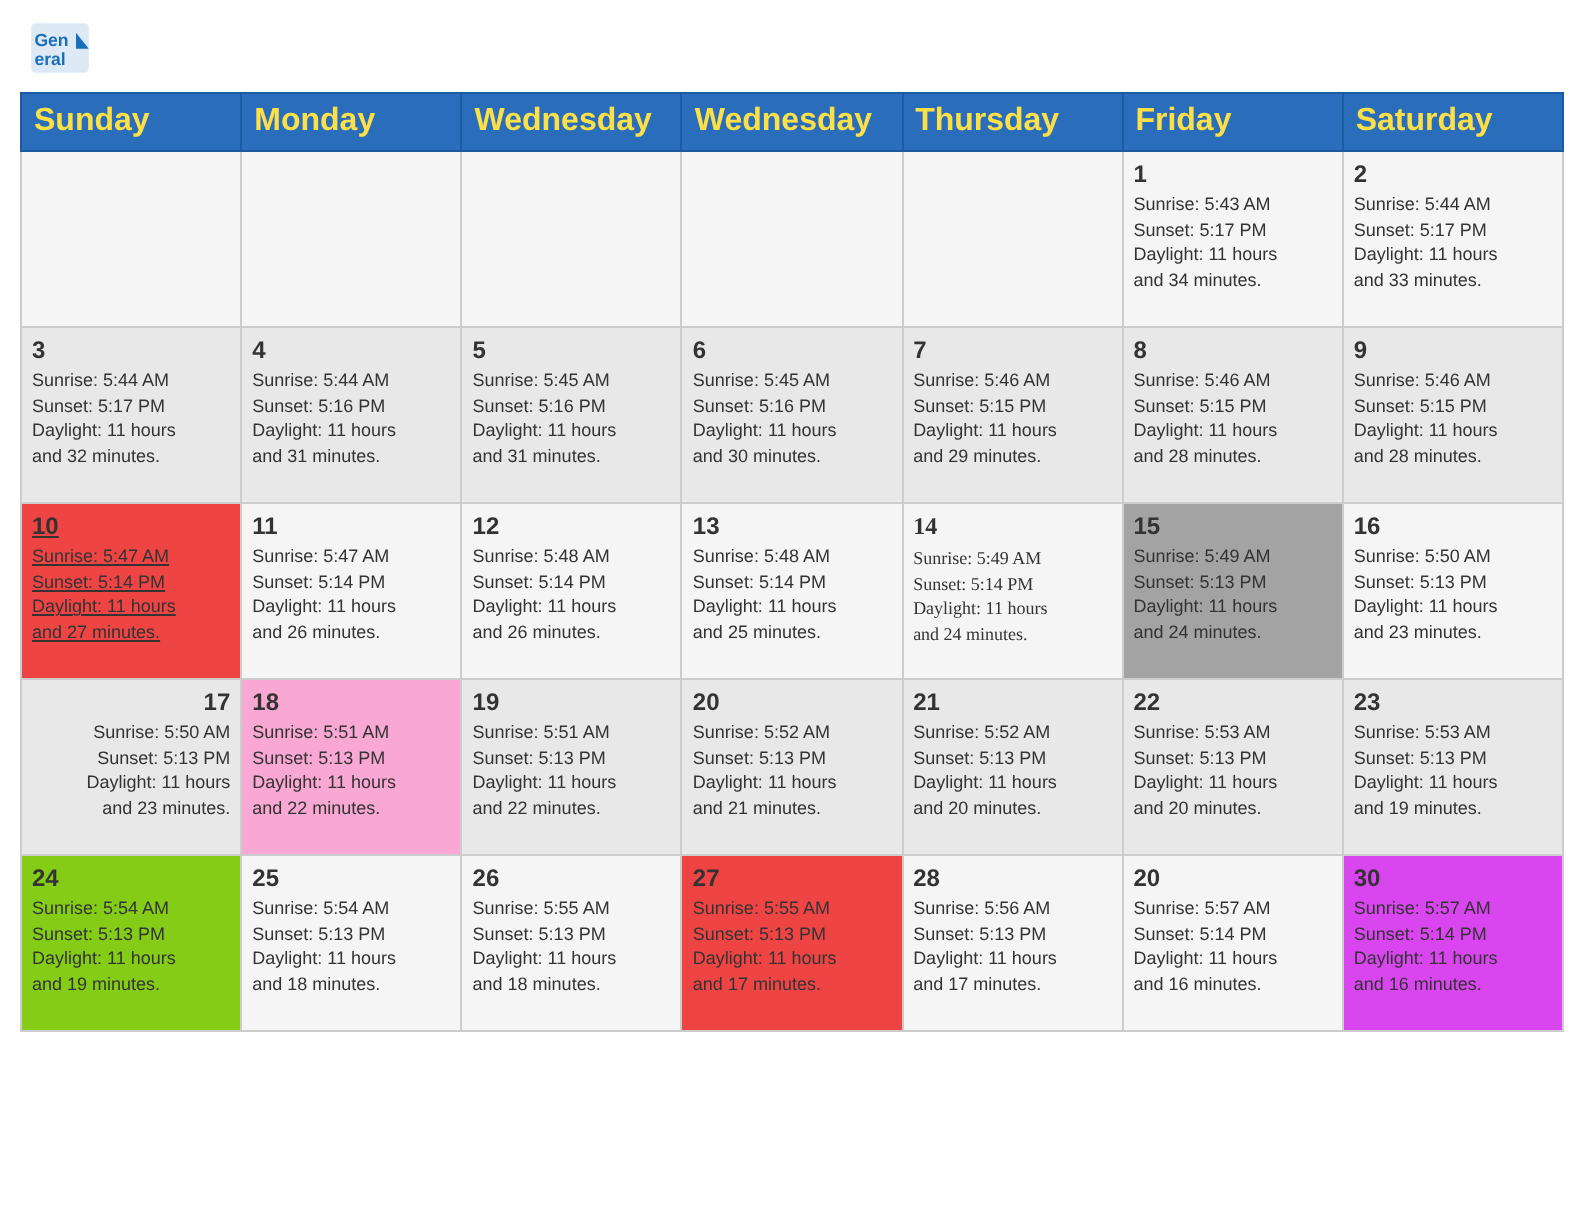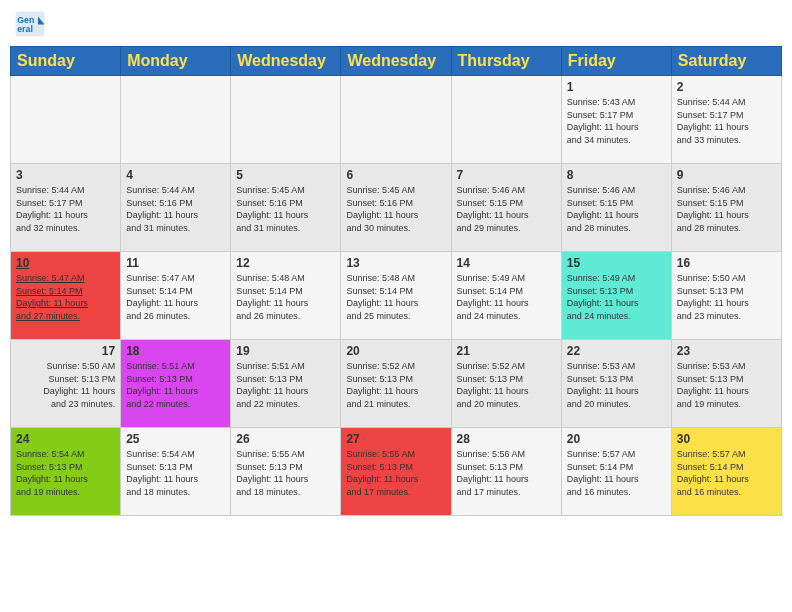--- a/index.html
+++ b/index.html
@@ -183,39 +183,39 @@
           <div class="day-info">Sunrise: 5:47 AM<br>Sunset: 5:14 PM<br>Daylight: 11 hours<br>and 26 minutes.</div>
         </td>
         <td style="background-color: rgb(245, 245, 245); margin-top: 11px;">
           <span class="day-num">12</span>
           <div class="day-info">Sunrise: 5:48 AM<br>Sunset: 5:14 PM<br>Daylight: 11 hours<br>and 26 minutes.</div>
         </td>
         <td style="background-color: rgb(245, 245, 245);">
           <span class="day-num">13</span>
           <div class="day-info">Sunrise: 5:48 AM<br>Sunset: 5:14 PM<br>Daylight: 11 hours<br>and 25 minutes.</div>
         </td>
-        <td style="background-color: rgb(245, 245, 245);">
+        <td style="background-color: rgb(245, 245, 245); font-family: Liberation Serif, serif;">
           <span class="day-num">14</span>
           <div class="day-info">Sunrise: 5:49 AM<br>Sunset: 5:14 PM<br>Daylight: 11 hours<br>and 24 minutes.</div>
         </td>
-        <td style="background-color: #5eead4; margin-top: 19px;">
+        <td style="background-color: #a3a3a3; margin-top: 19px;">
           <span class="day-num">15</span>
           <div class="day-info">Sunrise: 5:49 AM<br>Sunset: 5:13 PM<br>Daylight: 11 hours<br>and 24 minutes.</div>
         </td>
         <td style="background-color: rgb(245, 245, 245);">
           <span class="day-num">16</span>
           <div class="day-info">Sunrise: 5:50 AM<br>Sunset: 5:13 PM<br>Daylight: 11 hours<br>and 23 minutes.</div>
         </td>
       </tr>
       <tr>
         <td style="background-color: rgb(232, 232, 232); text-align: right;">
           <span class="day-num">17</span>
           <div class="day-info">Sunrise: 5:50 AM<br>Sunset: 5:13 PM<br>Daylight: 11 hours<br>and 23 minutes.</div>
         </td>
-        <td style="background-color: #d946ef;">
+        <td style="background-color: #f9a8d4;">
           <span class="day-num">18</span>
           <div class="day-info">Sunrise: 5:51 AM<br>Sunset: 5:13 PM<br>Daylight: 11 hours<br>and 22 minutes.</div>
         </td>
         <td style="background-color: rgb(232, 232, 232);">
           <span class="day-num">19</span>
           <div class="day-info">Sunrise: 5:51 AM<br>Sunset: 5:13 PM<br>Daylight: 11 hours<br>and 22 minutes.</div>
         </td>
         <td style="background-color: rgb(232, 232, 232);">
           <span class="day-num">20</span>
           <div class="day-info">Sunrise: 5:52 AM<br>Sunset: 5:13 PM<br>Daylight: 11 hours<br>and 21 minutes.</div>
@@ -251,19 +251,19 @@
           <div class="day-info">Sunrise: 5:55 AM<br>Sunset: 5:13 PM<br>Daylight: 11 hours<br>and 17 minutes.</div>
         </td>
         <td style="background-color: rgb(245, 245, 245);">
           <span class="day-num">28</span>
           <div class="day-info">Sunrise: 5:56 AM<br>Sunset: 5:13 PM<br>Daylight: 11 hours<br>and 17 minutes.</div>
         </td>
         <td style="background-color: rgb(245, 245, 245);">
           <span class="day-num">20</span>
           <div class="day-info">Sunrise: 5:57 AM<br>Sunset: 5:14 PM<br>Daylight: 11 hours<br>and 16 minutes.</div>
         </td>
-        <td style="background-color: #fde047;">
+        <td style="background-color: #d946ef;">
           <span class="day-num">30</span>
           <div class="day-info">Sunrise: 5:57 AM<br>Sunset: 5:14 PM<br>Daylight: 11 hours<br>and 16 minutes.</div>
         </td>
       </tr>
     </tbody>
 </table>
 
 </body></html>

